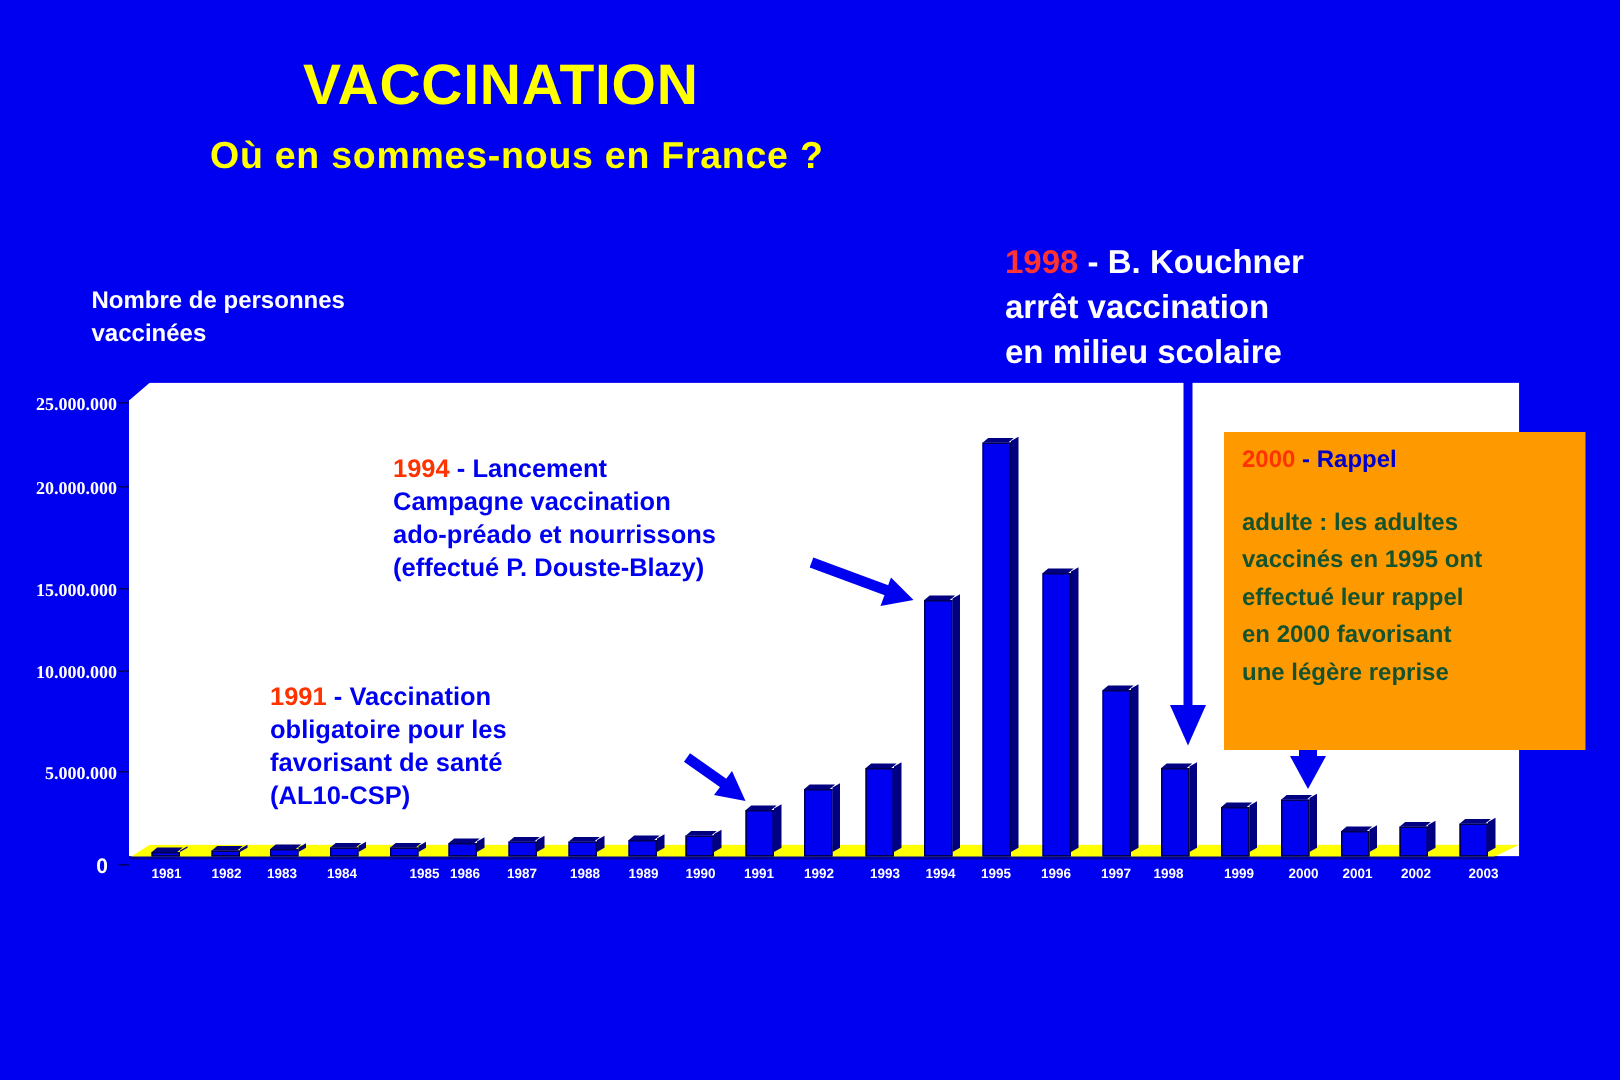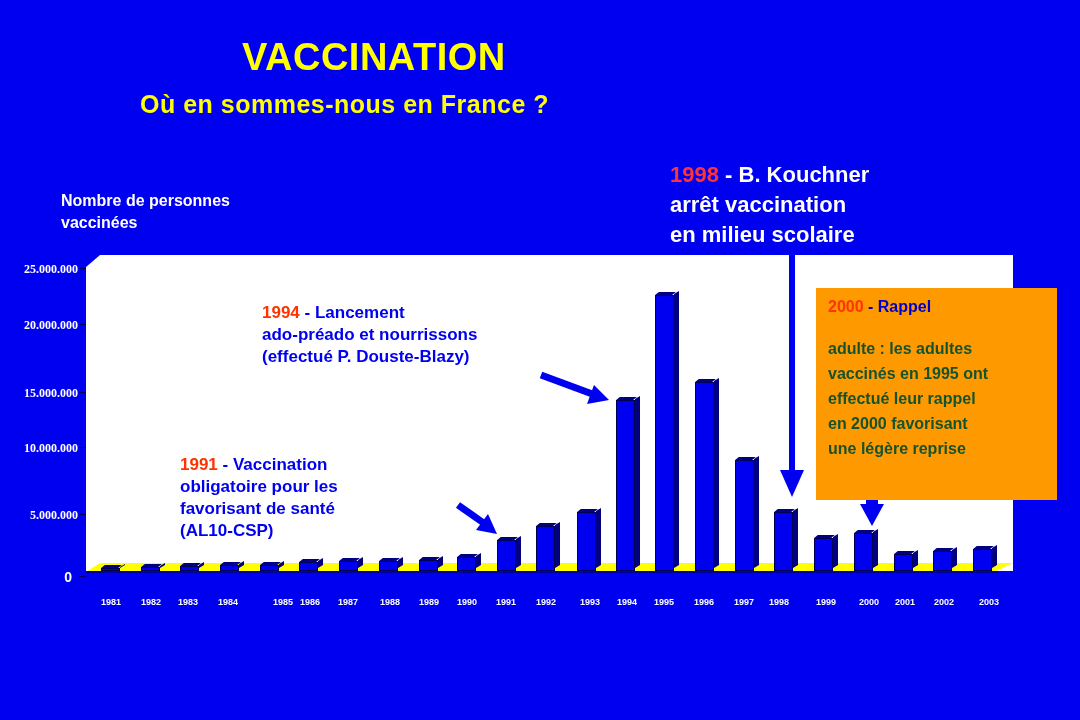--- a/index.html
+++ b/index.html
@@ -1,39 +1,39 @@
 <!DOCTYPE html>
 <html><head>
 <meta charset="utf-8">
 <style>
   html, body { margin:0; padding:0; }
   body {
     width:1080px; height:720px; background:#0000f0; position:relative; overflow:hidden;
     font-family: "Liberation Sans", sans-serif;
   }
-  .title { position:absolute; left:202px; top:36px; color:#ffff00; font-weight:bold; font-size:38px; letter-spacing:0.5px;margin-left:40px; }
+  .title { position:absolute; left:202px; top:36px; color:#ffff00; font-weight:bold; font-size:38px; letter-spacing:0.5px; }
   .subtitle { position:absolute; left:120px; top:90px; color:#ffff00; font-weight:bold; font-size:25px; letter-spacing:0.5px;margin-left:20px; }
   .ylabel { position:absolute; left:61px; top:190px; color:#ffffff; font-weight:bold; font-size:16px; line-height:22px; }
   .yticks { position:absolute; left:0; top:0; }
   .ytick { position:absolute; color:#ffffff; font-family:"Liberation Serif", serif; font-weight:bold; font-size:12px; text-align:right; width:78px; }
   .ytick.zero { font-family:"Liberation Sans", sans-serif; font-size:14px; }
   .tickmark { position:absolute; left:79px; width:7px; height:1px; background:#000060; }
   .plot-bg {
     position:absolute; left:86px; top:255px; width:927px; height:316px; background:#ffffff;
     clip-path: polygon(0 12px, 14px 0, 100% 0, 100% 100%, 0 100%);
   }
   .floor { position:absolute; left:86px; top:563px; width:927px; height:9px; background:#ffff00;
     clip-path: polygon(14px 0, 100% 0, 98% 100%, 0 100%); }
   .baseline { position:absolute; left:86px; top:571px; width:912px; height:2px; background:#0000a0; }
   .bars { position:absolute; left:0; top:0; width:1080px; height:720px; }
   .bar { position:absolute; width:19px; background:#0000f0; border:1px solid #000050; box-sizing:border-box; }
   .bar::after { content:""; position:absolute; right:-6px; top:-2px; width:5px; height:100%; background:#000080; transform:skewY(-30deg); transform-origin:top left; }
   .bar::before { content:""; position:absolute; left:1px; top:-4px; width:100%; height:3px; background:#000080; transform:skewX(-50deg); }
   .xlabels { position:absolute; left:0; top:577px; width:1080px; }
-  .xlabel { position:absolute; color:#ffffff; font-weight:bold; font-size:9px; transform:translateX(-50%);margin-top:20px; }
+  .xlabel { position:absolute; color:#ffffff; font-weight:bold; font-size:9px; transform:translateX(-50%); }
   .annot { position:absolute; font-weight:bold; color:#0000f0; font-size:17px; line-height:22px; }
   .yr { color:#ff3300; }
   .annot-1998 { position:absolute; left:670px; top:160px; color:#ffffff; font-weight:bold; font-size:22px; line-height:30px; }
   .annot-1998 .yr { color:#ff3333; }
   .orange-box { position:absolute; left:816px; top:288px; width:241px; height:212px; background:#ff9900; }
   .orange-box .hd { position:absolute; left:12px; top:10px; color:#0000cc; font-weight:bold; font-size:16px; }
   .orange-box .hd .yr { color:#ff3300; }
   .orange-box .bd { position:absolute; left:12px; top:48px; color:#14532d; font-weight:bold; font-size:16px; line-height:25px; }
   .blue-strip { position:absolute; left:1013px; top:255px; width:8px; height:320px; background:#0000f0; }
   svg.arrows { position:absolute; left:0; top:0; }
@@ -142,20 +142,21 @@
 
 <div class="annot" style="left:180px; top:454px">
   <div><span class="yr">1991</span><span> - Vaccination</span></div>
   <div>obligatoire pour les</div>
   <div>favorisant de santé</div>
   <div>(AL10-CSP)</div>
 </div>
 
 <div class="annot" style="left:262px; top:302px">
   <div><span class="yr">1994</span><span> - Lancement</span></div>
+  <div>Campagne vaccination</div>
   <div>ado-préado et nourrissons</div>
   <div>(effectué P. Douste-Blazy)</div>
 </div>
 
 <div class="annot-1998">
   <div><span class="yr">1998</span><span> - B. Kouchner</span></div>
   <div>arrêt vaccination</div>
   <div>en milieu scolaire</div>
 </div>
 

